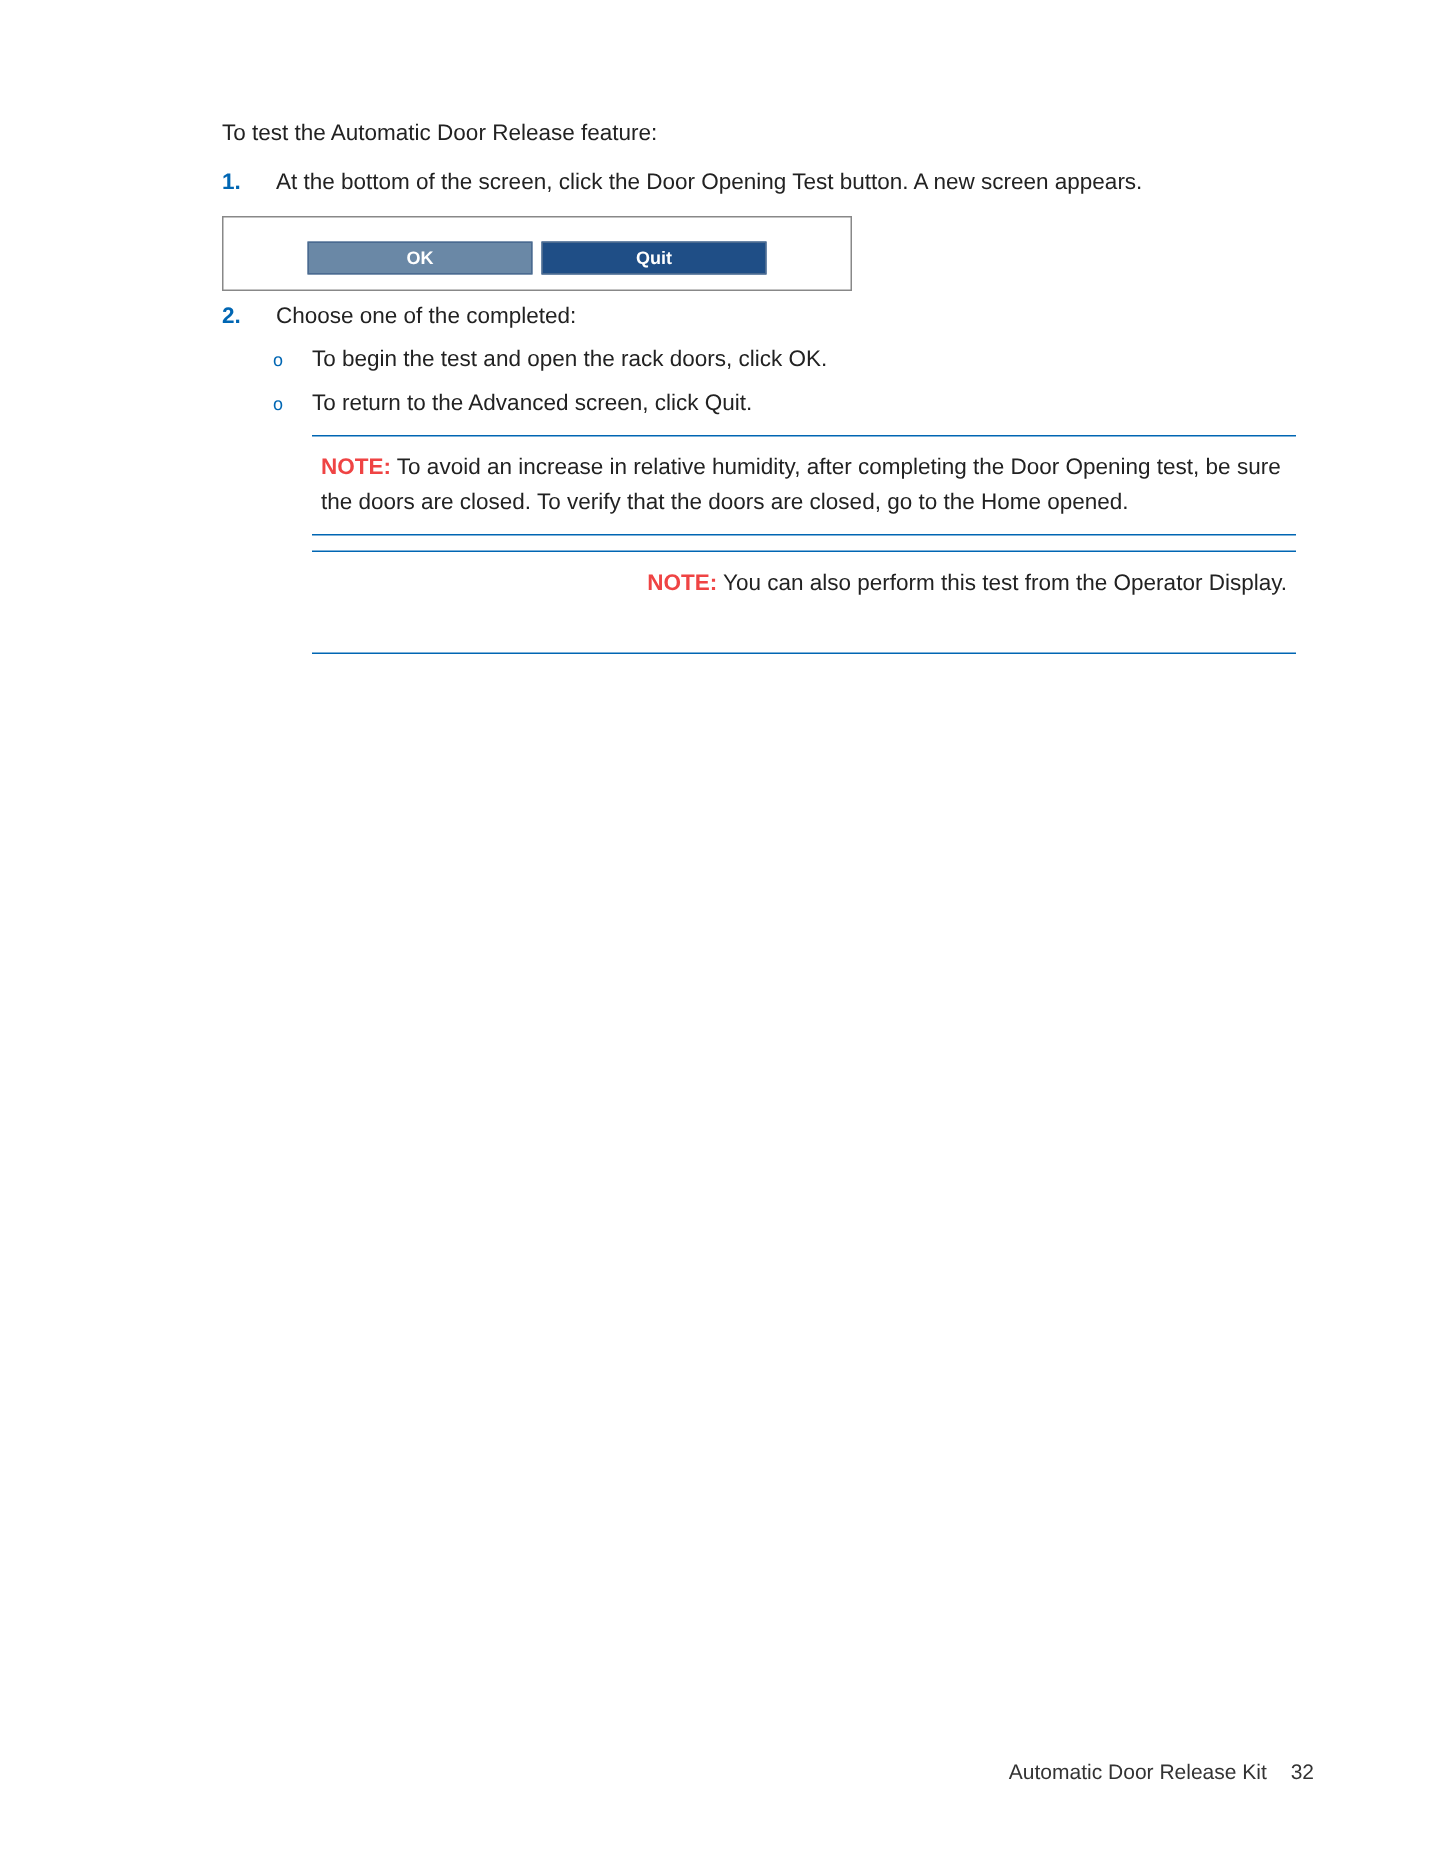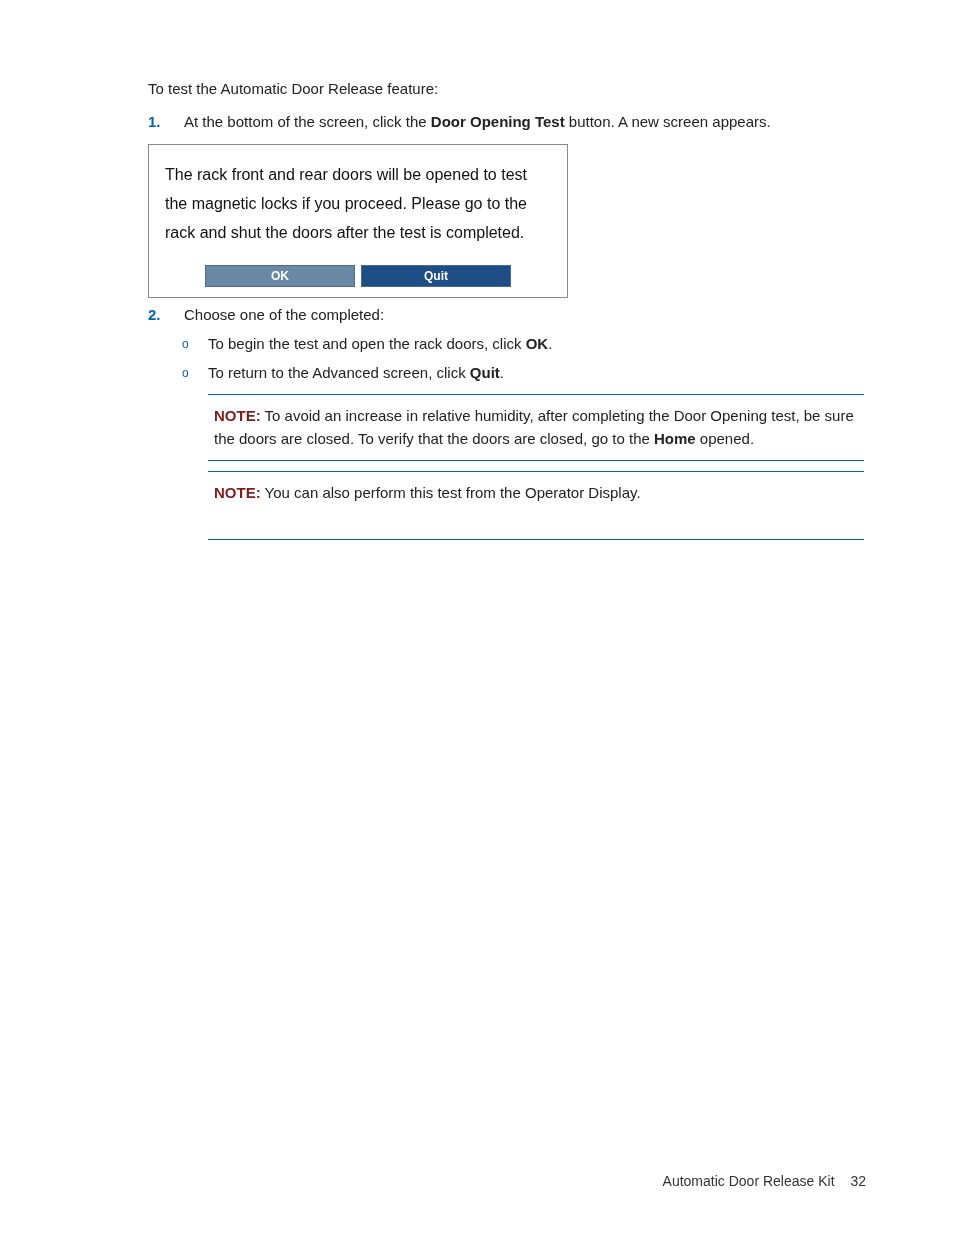--- a/index.html
+++ b/index.html
@@ -68,45 +68,44 @@
       line-height: 22px;
     }
     .sub-body { flex: 1; line-height: 1.5; }
     .notebox {
       border-top: 1px solid #0066b3;
       border-bottom: 1px solid #0066b3;
       padding: 10px 6px;
       margin: 10px 0 10px 60px;
       line-height: 1.5;
     }
-    .note-label { color: #7f1d1d; font-weight: bold; }
-    strong { font-weight: bold; }
+    .note-label { color: #ef4444; font-weight: bold; }
+    strong { font-weight: normal; }
     .footer {
       position: absolute;
       bottom: 46px;
-      right: 88px;
+      right: 78px;
       font-size: 14px;
       color: #333;
     }
     .footer .pg { margin-left: 12px; }
   </style>
 </head>
 <body>
 
 <p class="intro">To test the Automatic Door Release feature:</p>
 
 <div class="ol-item">
   <span class="ol-num">1.</span>
   <span class="ol-body line1">
     <span>At the bottom of the screen, click the </span><strong>Door Opening Test</strong><span> button. A new screen appears.</span>
   </span>
 </div>
 
 <div class="dialogbox">
-  <p class="dialog-text">The rack front and rear doors will be opened to test the magnetic locks if you proceed. Please go to the rack and shut the doors after the test is completed.</p>
   <div class="dialog-buttons">
     <div class="dlg-btn btn-ok">OK</div>
     <div class="dlg-btn btn-quit">Quit</div>
   </div>
 </div>
 
 <div class="ol-item">
   <span class="ol-num">2.</span>
   <span class="ol-body">Choose one of the completed:</span>
 </div>
@@ -123,20 +122,20 @@
     <span class="sub-body">
       <span>To return to the Advanced screen, click </span><strong>Quit</strong><span>.</span>
     </span>
   </div>
 </div>
 
 <div class="notebox">
   <span class="note-label">NOTE:</span><span>  To avoid an increase in relative humidity, after completing the Door Opening test, be sure the doors are closed. To verify that the doors are closed, go to the </span><strong>Home</strong><span> opened.</span>
 </div>
 
-<div class="notebox" style="padding-bottom:34px;">
+<div class="notebox" style="padding-bottom:34px;text-align:right;">
   <span class="note-label">NOTE:</span><span>  You can also perform this test from the Operator Display.</span>
 </div>
 
 <div class="footer">
   <span>Automatic Door Release Kit</span>
   <span class="pg">32</span>
 </div>
 
 </body></html>

